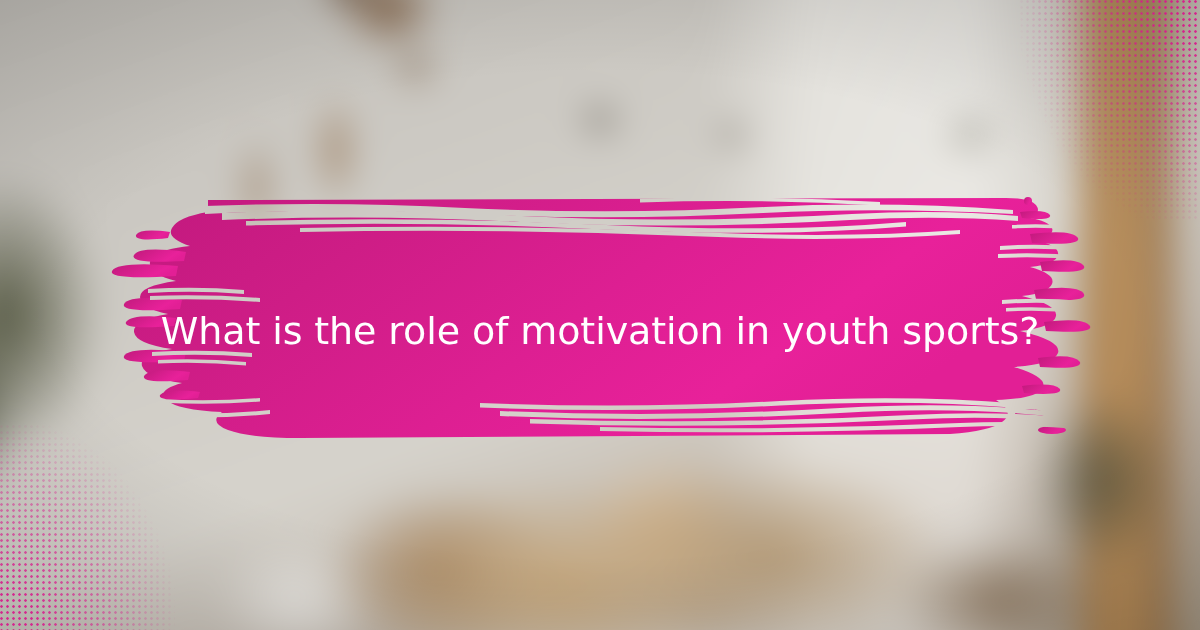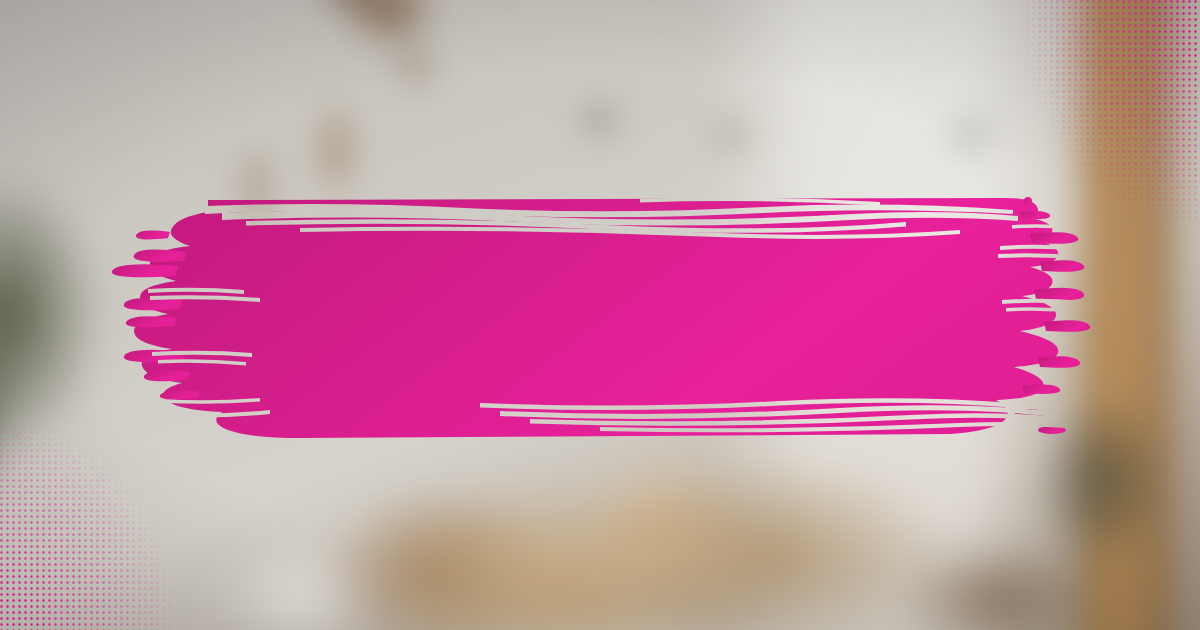--- a/index.html
+++ b/index.html
@@ -230,14 +230,15 @@
           <path d="M1014,410 q24,-3 30,3 q2,6 -28,3 Z"></path>
           <path d="M1020,212 q26,-3 30,3 q2,6 -28,3 Z"></path>
         </g>
 
         <circle cx="1028" cy="201" r="4" fill="url(#gBrush)"></circle>
         <ellipse cx="1052" cy="430" rx="14" ry="4" fill="url(#gBrush)"></ellipse>
       </g>
     </svg>
   </div>
 
+  <div class="headline">What is the role of motivation in youth sports?</div>
 
 </div>
 
 </body></html>

